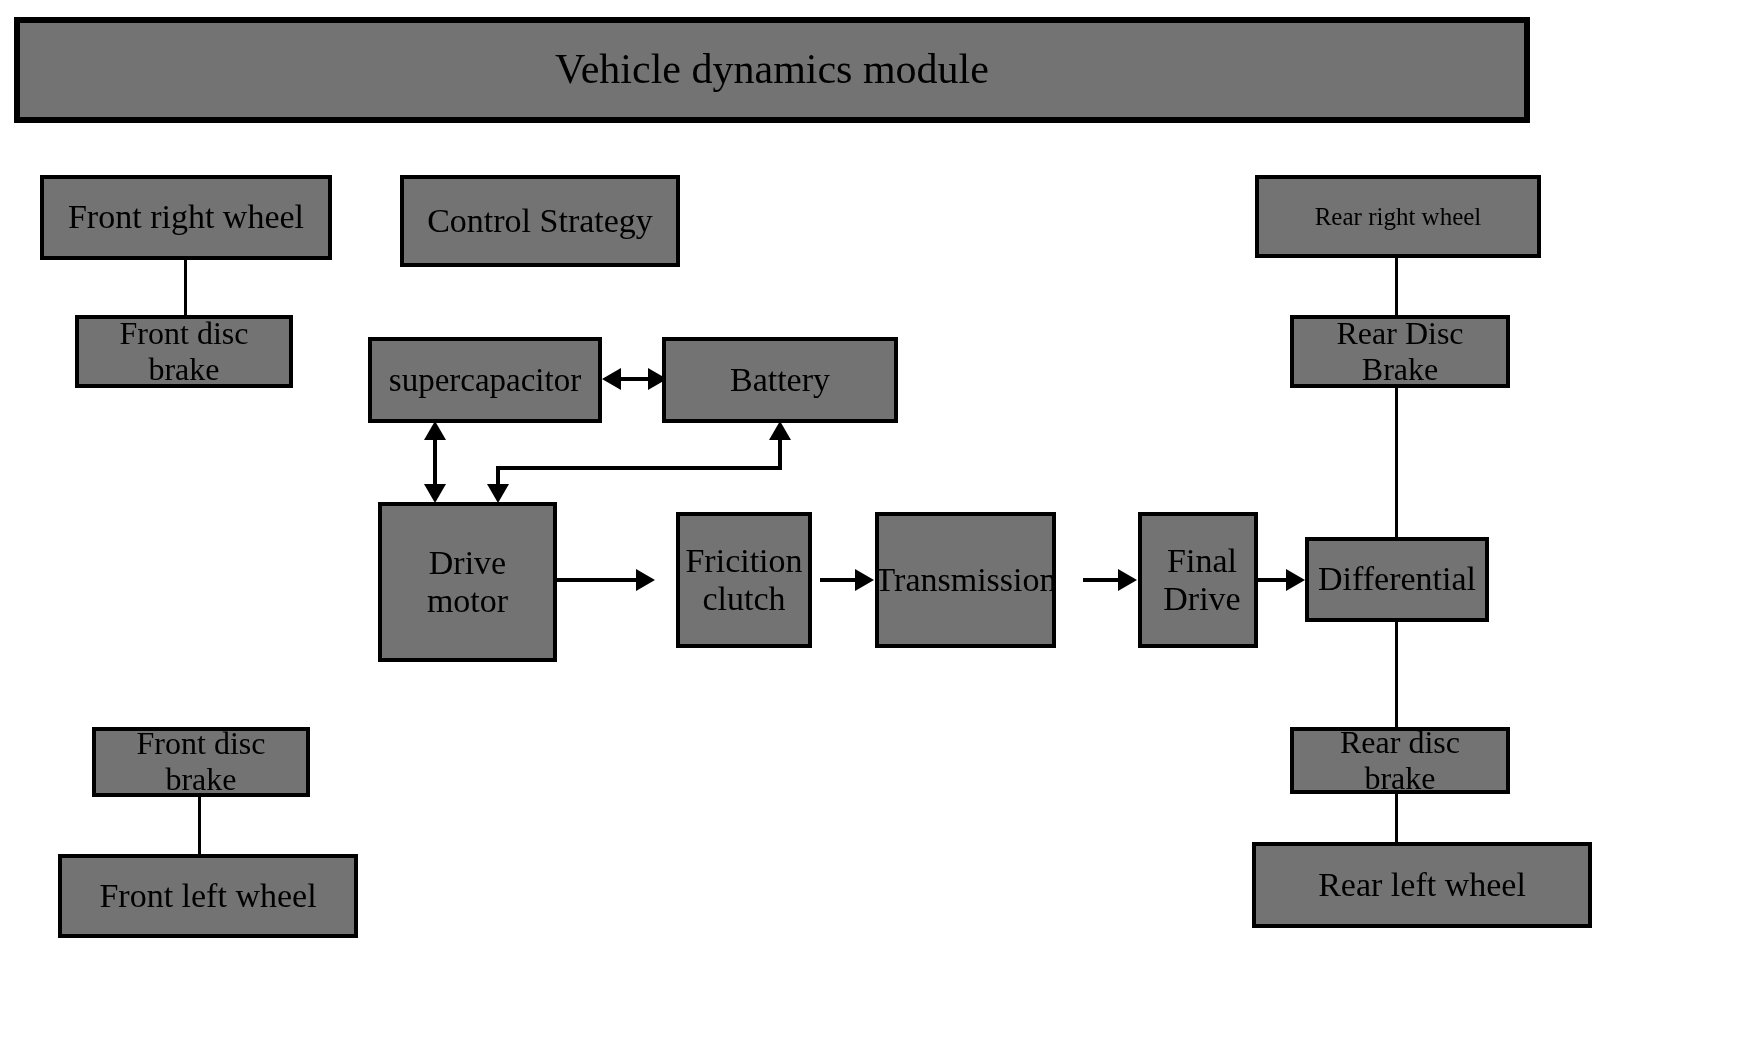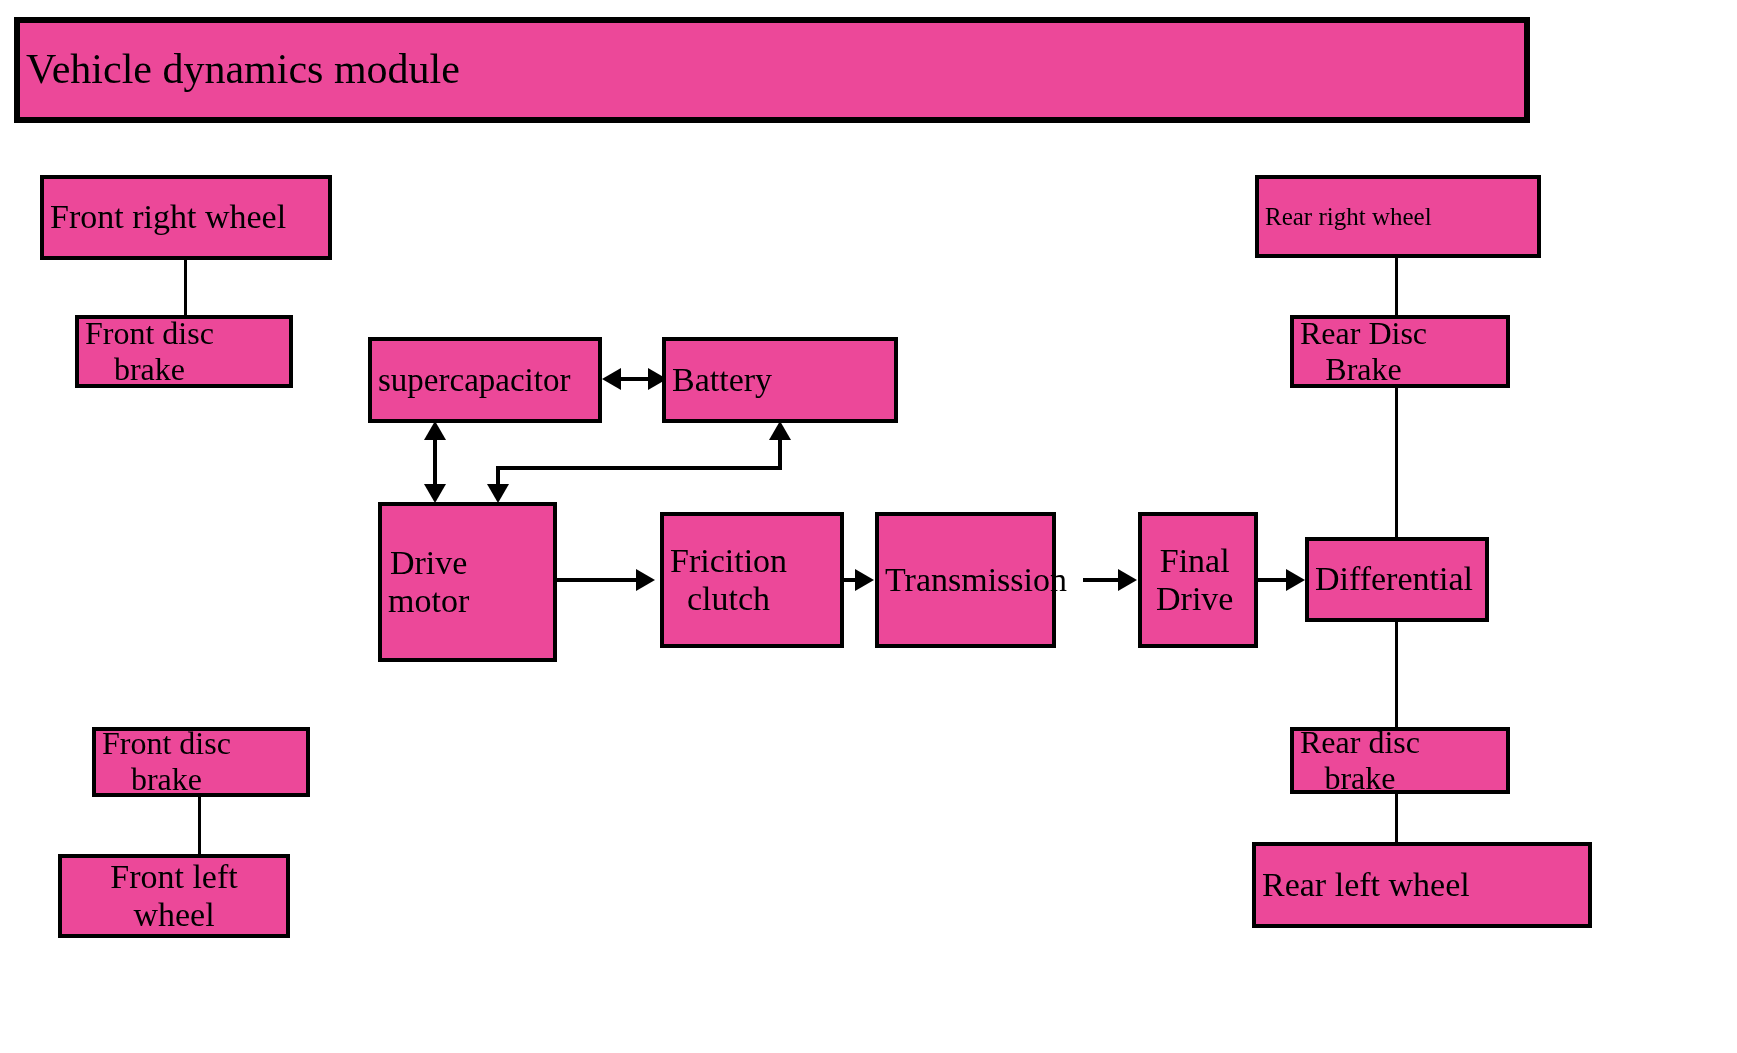--- a/index.html
+++ b/index.html
@@ -12,25 +12,25 @@
     width: 1737px;
     height: 1053px;
     background: #ffffff;
     overflow: hidden;
     font-family: "Liberation Serif", "DejaVu Serif", serif;
     color: #000000;
   }
   .box {
     position: absolute;
     box-sizing: border-box;
-    background: #ec4899;
+    background: #737373;
     border: 4px solid #000000;
     display: flex;
     align-items: center;
-    justify-content: flex-start;
+    justify-content: center;
     text-align: center;
     line-height: 1.12;
     white-space: pre-line;
     z-index: 5;
   }
   .box.thick {
     border-width: 6px;
   }
   .title-box {
     font-size: 42px;
@@ -88,20 +88,23 @@
     <span class="lbl">Front right wheel</span>
   </div>
 
   <div class="seg-v seg-thin-v" style="left:184px; top:258px; height:60px;"></div>
 
   <div class="box" style="left:75px; top:315px; width:218px; height:73px; font-size:32px;">
     <span class="lbl">Front disc
 brake</span>
   </div>
 
+  <div class="box" style="left:400px; top:175px; width:280px; height:92px; font-size:34px;">
+    <span class="lbl">Control Strategy</span>
+  </div>
 
   <div class="box" style="left:368px; top:337px; width:234px; height:86px; font-size:33px;">
     <span class="lbl">supercapacitor</span>
   </div>
 
   <div class="box" style="left:662px; top:337px; width:236px; height:86px; font-size:34px;">
     <span class="lbl">Battery</span>
   </div>
 
   <div class="seg-h" style="left:612px; top:377px; width:42px;"></div>
@@ -119,21 +122,21 @@
   <div class="arrowhead ah-down" style="left:487px; top:484px;"></div>
 
   <div class="box" style="left:378px; top:502px; width:179px; height:160px; font-size:34px;">
     <span class="lbl">Drive
 motor</span>
   </div>
 
   <div class="seg-h" style="left:557px; top:578px; width:82px;"></div>
   <div class="arrowhead ah-right" style="left:636px; top:569px;"></div>
 
-  <div class="box" style="left:660px; top:512px; width:184px; height:136px; font-size:34px;">
+  <div class="box" style="left:676px; top:512px; width:136px; height:136px; font-size:34px;">
     <span class="lbl">Fricition
 clutch</span>
   </div>
 
   <div class="seg-h" style="left:820px; top:578px; width:38px;"></div>
   <div class="arrowhead ah-right" style="left:855px; top:569px;"></div>
 
   <div class="box" style="left:875px; top:512px; width:181px; height:136px; font-size:34px;">
     <span class="lbl">Transmission</span>
   </div>
@@ -177,17 +180,17 @@
     <span class="lbl">Rear left wheel</span>
   </div>
 
   <div class="box" style="left:92px; top:727px; width:218px; height:70px; font-size:32px;">
     <span class="lbl">Front disc
 brake</span>
   </div>
 
   <div class="seg-v seg-thin-v" style="left:198px; top:795px; height:62px;"></div>
 
-  <div class="box" style="left:58px; top:854px; width:232px; height:84px; font-size:34px;">
+  <div class="box" style="left:58px; top:854px; width:300px; height:84px; font-size:34px;">
     <span class="lbl">Front left wheel</span>
   </div>
 
 </div>
 
 </body></html>

